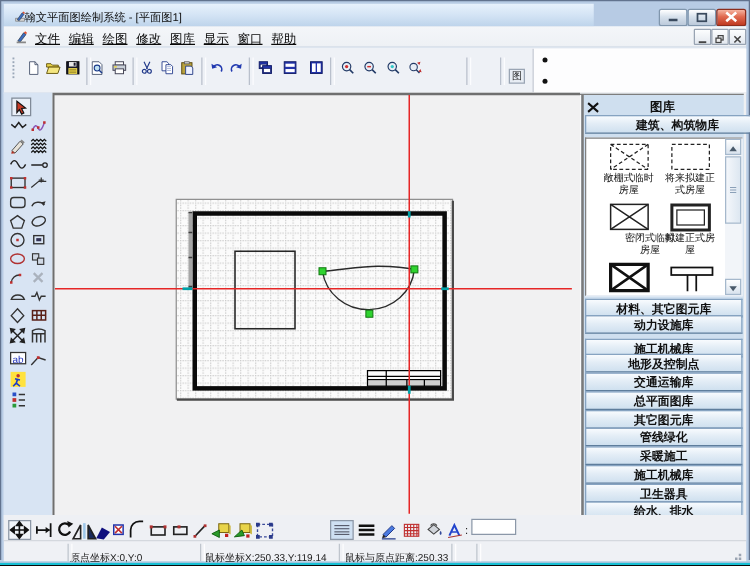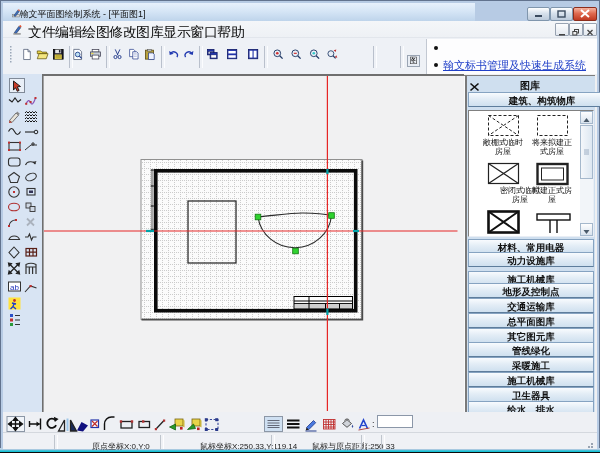--- a/index.html
+++ b/index.html
@@ -7,36 +7,36 @@
 .abs{position:absolute;}
 #frame{position:absolute;left:0;top:0;width:600px;height:453px;background:#b7cbe4;}
 #botband{position:absolute;left:0;top:448px;width:600px;height:5px;background:linear-gradient(#c4d7ea 0%,#9fc4dd 40%,#17c0d4 55%,#17c0d4 75%,#0a0a0a 80%);}
 #frame .outer{position:absolute;left:0;top:0;right:0;bottom:0;border:1px solid #62738e;}
 #titlebar{position:absolute;left:3px;top:3px;width:472px;height:18px;background:linear-gradient(#e7f1fc,#d4e4f5 50%,#bed4eb);box-shadow:0 1px 0 #aabfd8;font-size:9.5px;color:#101010;}
 #titletext{position:absolute;left:16.5px;top:5px;font-size:9px;}
 .tbtn{position:absolute;top:4px;width:21px;height:11.5px;border-radius:2px;border:1px solid #8096ad;background:linear-gradient(#ffffff,#d7e1ec 45%,#bccadb);}
 .tbtn svg{position:absolute;left:0;top:0;}
 #btnclose{background:linear-gradient(#f5b3a0,#e06a50 45%,#c03a22);border:1px solid #8c2d1c;}
 #menubar{position:absolute;left:3px;top:21px;width:594px;height:17px;background:linear-gradient(#f4f6f9,#eef1f5);border-bottom:1px solid #e2e6ec;box-sizing:border-box;}
-.mi{position:absolute;top:3px;font-size:14px;color:#0a0a0a;text-decoration:underline;}
+.mi{position:absolute;top:3px;font-size:10px;color:#0a0a0a;text-decoration:underline;}
 .mbtn{position:absolute;top:2px;width:12px;height:11px;background:linear-gradient(#fcfdfe,#e3e8ef);border:1px solid #98a3b2;border-radius:1px;}
 #toolbar{position:absolute;left:3px;top:38px;width:594px;height:36px;background:#eef1f6;border-bottom:1px solid #c9cfd9;}
 .tsep{position:absolute;top:8px;width:2px;height:22px;border-left:1px solid #b9c0cc;border-right:1px solid #fbfcfe;}
 #links{position:absolute;left:426px;top:39px;width:170px;height:35px;background:#fdfdfe;border-left:1px solid #c2c8d2;}
 .lk{position:absolute;font-size:11px;color:#2140c8;text-decoration:underline;white-space:nowrap;}
 .bul{position:absolute;width:4px;height:4px;border-radius:2px;background:#111;}
 #mainbg{position:absolute;left:3px;top:74px;width:594px;height:358px;background:#eff0f2;}
 #palette{position:absolute;left:3px;top:74px;width:39px;height:342px;background:#d8e4f3;}
 #canvasarea{position:absolute;left:42px;top:74px;width:422px;height:338px;}
 #rpanel{position:absolute;left:464px;top:75px;width:131px;height:343px;background:#cfdfef;border-top:1px solid #7d7d7d;}
 #rpanel:before{content:"";position:absolute;left:0;top:0;width:1px;height:100%;background:#fafbfc;}
 #rpanel:after{content:"";position:absolute;left:1px;top:0;width:2.2px;height:100%;background:#7a7a7a;}
 #bottombar{position:absolute;left:3px;top:412px;width:594px;height:20px;background:#eef0f4;}
 #statusbar{position:absolute;left:3px;top:432px;width:594px;height:16px;background:#eff1f5;border-top:1px solid #d4d8de;font-size:8px;color:#1a1a1a;}
-.stxt{position:absolute;top:8px;white-space:nowrap;padding-left:36px;}
+.stxt{position:absolute;top:8px;white-space:nowrap;}
 .ssep{position:absolute;top:2px;width:2px;height:14px;border-left:1px solid #bfc5cd;border-right:1px solid #fdfdfe;}
 .pbtn{position:absolute;left:4px;width:126px;height:15px;background:linear-gradient(#f8fbfe,#e3edf6 45%,#cfe0ef);border:1px solid #86a3c1;border-bottom:1px solid #5e7d9c;text-align:center;font-size:9.5px;font-weight:bold;color:#101010;line-height:15px;box-sizing:border-box;}
 .cell{position:absolute;font-size:8px;color:#101010;text-align:center;line-height:8.6px;width:52px;}
 </style>
 </head>
 <body>
 <div id="frame">
     <div class="outer"></div>
   </div>
 <div id="botband"></div>
@@ -209,21 +209,20 @@
   <div class="tsep" style="left:158px"></div>
   <div class="tsep" style="left:195.5px"></div>
   <div class="tsep" style="left:261px"></div>
   <div class="tsep" style="left:370px"></div>
   <div class="tsep" style="left:397px"></div>
     <div class="abs" style="left:404px;top:17px;width:11px;height:10px;border:1px solid #9aa5b4;background:#e8edf4;font-size:8px;text-align:center;line-height:10px;color:#222;">图</div>
 </div>
 <div id="links">
   <div class="bul" style="left:7px;top:7px"></div>
   <div class="bul" style="left:7px;top:24px"></div>
-  <div class="lk" style="left:16px;top:19px">翰文标书管理及快速生成系统</div>
 </div>
 
 <div id="mainbg"></div>
 <div id="palette"></div>
 <svg id="palsvg" class="abs" style="left:3px;top:74px" width="39" height="342" viewBox="3 74 39 342">
   <rect x="9.5" y="78.5" width="15" height="14" fill="#e9eff7" stroke="#808a98"></rect>
   <path d="M13.5 81 l7 5.5 -3.2 0.3 1.8 3.6 -1.8 0.9 -1.8 -3.6 -2 2.4 z" fill="#c83c28" stroke="#111" stroke-width="0.9"></path>
   <path d="M9 97.5 l3 2.5 3-4 3 4 3-2.5" transform="translate(0,2)" fill="none" stroke="#222" stroke-width="1.2"></path>
   <g stroke="#8a55b8" stroke-width="1.2" fill="none">
       <path d="M26 104 q2.5-6 4.5-1.5 t5-4.5"></path>
@@ -426,21 +425,21 @@
 <div class="abs" style="left:580px;top:111px;width:13px;height:13px;background:linear-gradient(#fefefe,#d9e3ee);border:1px solid #a5b8cc;box-sizing:border-box;"><svg width="11" height="11">
       <path d="M5.5 3 L8.5 7 L2.5 7 Z" fill="#4a5a6a"></path>
     </svg></div>
 <div class="abs" style="left:580px;top:223px;width:13px;height:13px;background:linear-gradient(#fefefe,#d9e3ee);border:1px solid #a5b8cc;box-sizing:border-box;"><svg width="11" height="11">
       <path d="M5.5 7 L8.5 3 L2.5 3 Z" fill="#4a5a6a"></path>
     </svg></div>
 <div class="abs" style="left:580px;top:125px;width:13px;height:54px;background:linear-gradient(90deg,#f4f7fb,#dde7f1);border:1px solid #a5b8cc;box-sizing:border-box;"><svg width="11" height="52">
       <path d="M3 24 h5 M3 26 h5 M3 28 h5" stroke="#8ba0b8" stroke-width="0.8"></path>
     </svg></div>
 
-<div class="pbtn" style="left:468px;top:239px">材料、常用电器</div>
+<div class="pbtn" style="left:468px;top:239px">材料、其它图元库</div>
 <div class="pbtn" style="left:468px;top:271px">施工机械库</div>
 <div class="pbtn" style="left:468px;top:252px">动力设施库</div>
 <div class="pbtn" style="left:468px;top:283.25px">地形及控制点</div>
 <div class="pbtn" style="left:468px;top:298px">交通运输库</div>
 <div class="pbtn" style="left:468px;top:312.75px">总平面图库</div>
 <div class="pbtn" style="left:468px;top:327.5px">其它图元库</div>
 <div class="pbtn" style="left:468px;top:342.25px">管线绿化</div>
 <div class="pbtn" style="left:468px;top:357px">采暖施工</div>
 <div class="pbtn" style="left:468px;top:371.75px">施工机械库</div>
 <div class="pbtn" style="left:468px;top:386.5px">卫生器具</div>

